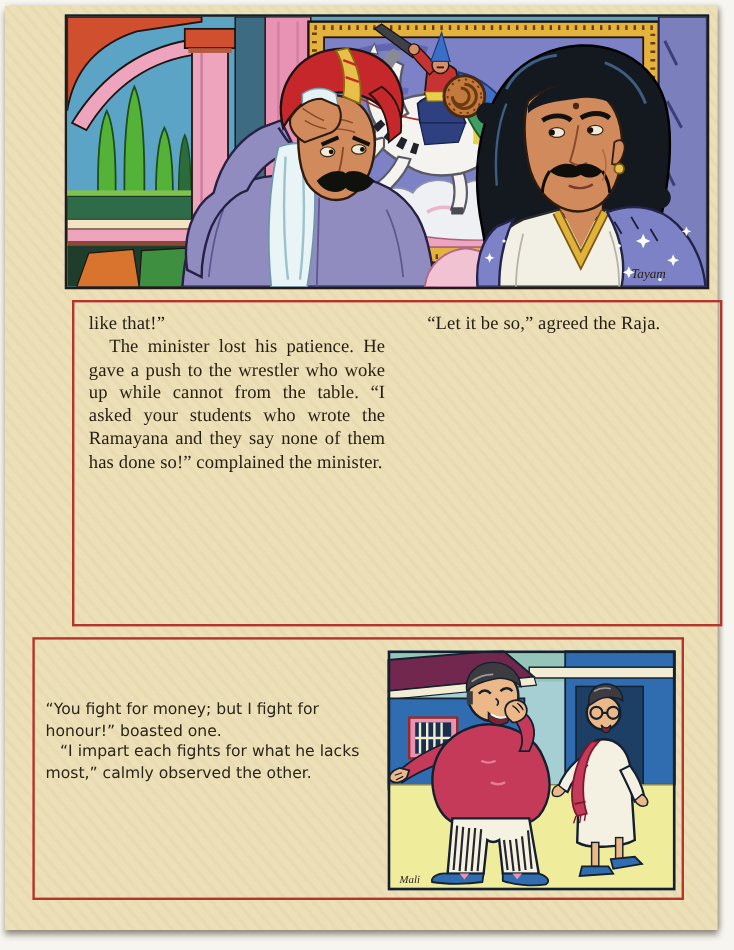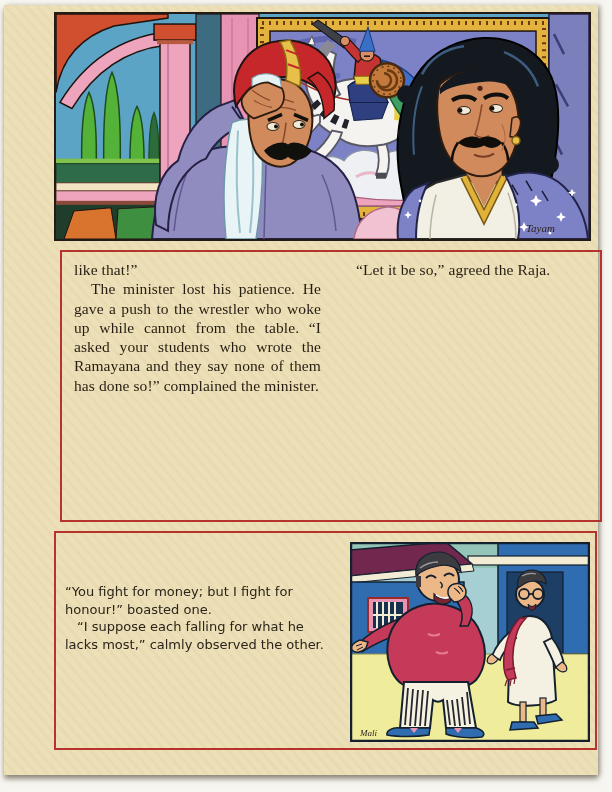--- a/index.html
+++ b/index.html
@@ -25,21 +25,21 @@
     border:2px solid #b5342e;box-sizing:border-box;
     display:flex;gap:18px;padding:8px 14px 0 12px;margin-left:25px;
   }
   .col{
     flex:1;font-size:15.5px;line-height:19.3px;color:#261d12;
     text-align:justify;letter-spacing:0.1px;
   }
   .col p{margin:0;text-indent:17px;}
   .col p.flush{text-indent:0;}
   .bottombox{
-    position:absolute;left:50px;top:526px;width:543px;height:219px;
+    position:absolute;left:23px;top:526px;width:543px;height:219px;
     border:2px solid #b5342e;box-sizing:border-box;
   }
   .caption{
     position:absolute;left:9px;top:50px;width:274px;
     font-family:"DejaVu Sans", sans-serif;
     font-size:13px;line-height:17.5px;color:#2a241a;
   }
   .caption p{margin:0;}
   .caption p + p{text-indent:12px;}
   .cartoon{
@@ -253,21 +253,21 @@
       <p>The minister lost his patience. He gave a push to the wrestler who woke up while cannot from the table. “I asked your students who wrote the Ramayana and they say none of them has done so!” complained the minister.</p>
     </div>
     <div class="col">
       <p>“Let it be so,” agreed the Raja.</p>
     </div>
   </div>
 
   <div class="bottombox">
     <div class="caption">
       <p>“You fight for money; but I fight for honour!” boasted one.</p>
-      <p>“I suppose each falling for what he lacks most,” calmly observed the other.</p>
+      <p>“I impart each fights for what he lacks most,” calmly observed the other.</p>
     </div>
 
     <div class="cartoon">
     <svg viewBox="0 0 240 200" width="240" height="200">
       <rect width="240" height="200" fill="#a5cfd2"></rect>
       <rect width="240" height="26" fill="#95c4b8"></rect>
 
       <g>
         <rect x="148" y="0" width="92" height="112" fill="#2f6cb0" stroke="#14202e" stroke-width="1.5"></rect>
         <rect x="118" y="14" width="122" height="9" fill="#f2ecd4" stroke="#14202e" stroke-width="1.2"></rect>

